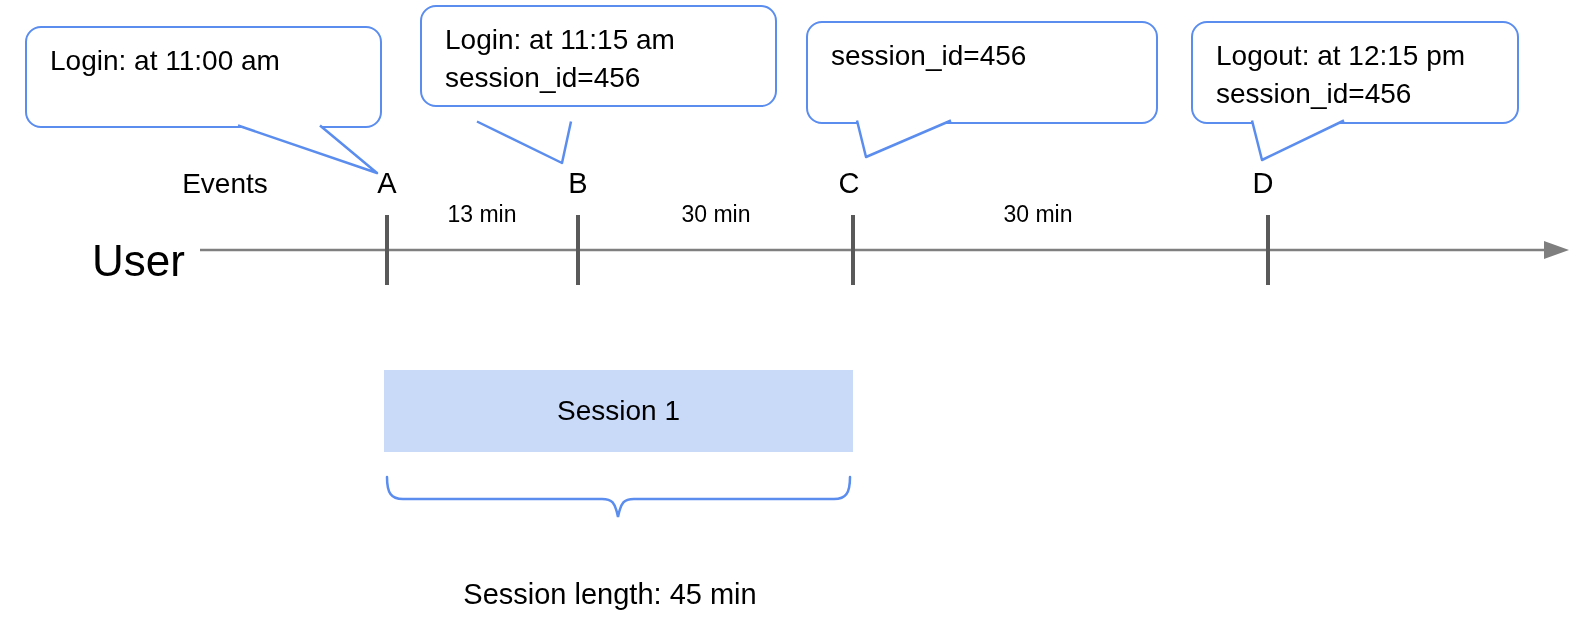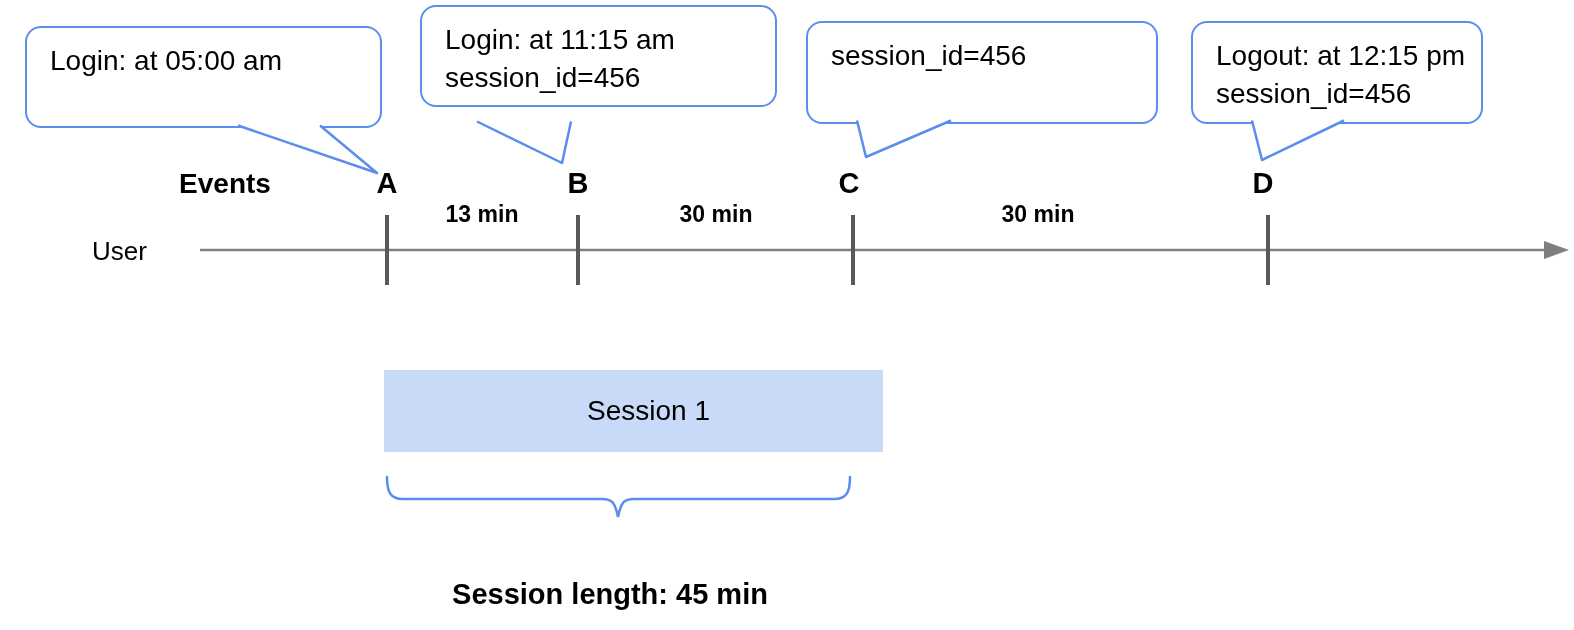--- a/index.html
+++ b/index.html
@@ -17,56 +17,55 @@
     border:2.5px solid #5b8def;
     border-radius:16px;
     background:#fff;
     padding:14px 10px 0 23px;
     font-size:28px;
     line-height:38px;
     z-index:1;
   }
   .bubble .bold{font-weight:normal;margin-top:17px;}
   .abs{position:absolute;white-space:nowrap;}
-  .ctr{transform:translateX(-50%);font-weight:bold;}
+  .ctr{transform:translateX(-50%);}
   .letter{font-size:29px;}
   .interval{font-size:23px;color:#000;}
   #events-label{font-size:28px;}
-  #user-label{font-size:26px;text-align:right;}
+  #user-label{font-size:44px;text-align:right;}
   #session-box{
     position:absolute;
     left:384px;top:370px;width:469px;height:82px;
     background:#c9daf8;
     display:flex;align-items:center;justify-content:center;
     font-size:28px;
     z-index:1;
-    padding-left:30px;
   }
   #session-length{font-size:29px;}
   #overlay{position:absolute;left:0;top:0;z-index:2;pointer-events:none;}
 </style>
 </head>
 <body>
 
 <div id="canvas">
 
   <div class="bubble" style="left:25px;top:26px;width:357px;height:102px;">
-    <div><span class="bold">Login:</span><span> at 05:00 am</span></div>
+    <div><span class="bold">Login:</span><span> at 11:00 am</span></div>
   </div>
 
   <div class="bubble" style="left:420px;top:5px;width:357px;height:102px;">
     <div><span class="bold">Login:</span><span> at 11:15 am</span></div>
     <div>session_id=456</div>
   </div>
 
   <div class="bubble" style="left:806px;top:21px;width:352px;height:103px;">
     <div>session_id=456</div>
   </div>
 
-  <div class="bubble" style="left:1191px;top:21px;width:292px;height:103px;">
+  <div class="bubble" style="left:1191px;top:21px;width:328px;height:103px;">
     <div><span class="bold">Logout:</span><span> at 12:15 pm</span></div>
     <div>session_id=456</div>
   </div>
 
   <div class="abs" id="events-label" style="left:225px;top:168px;">
     <span class="abs ctr">Events</span>
   </div>
   <div class="abs" id="user-label" style="left:92px;top:236px;">User</div>
 
   <div class="abs letter" style="left:387px;top:167px;">

